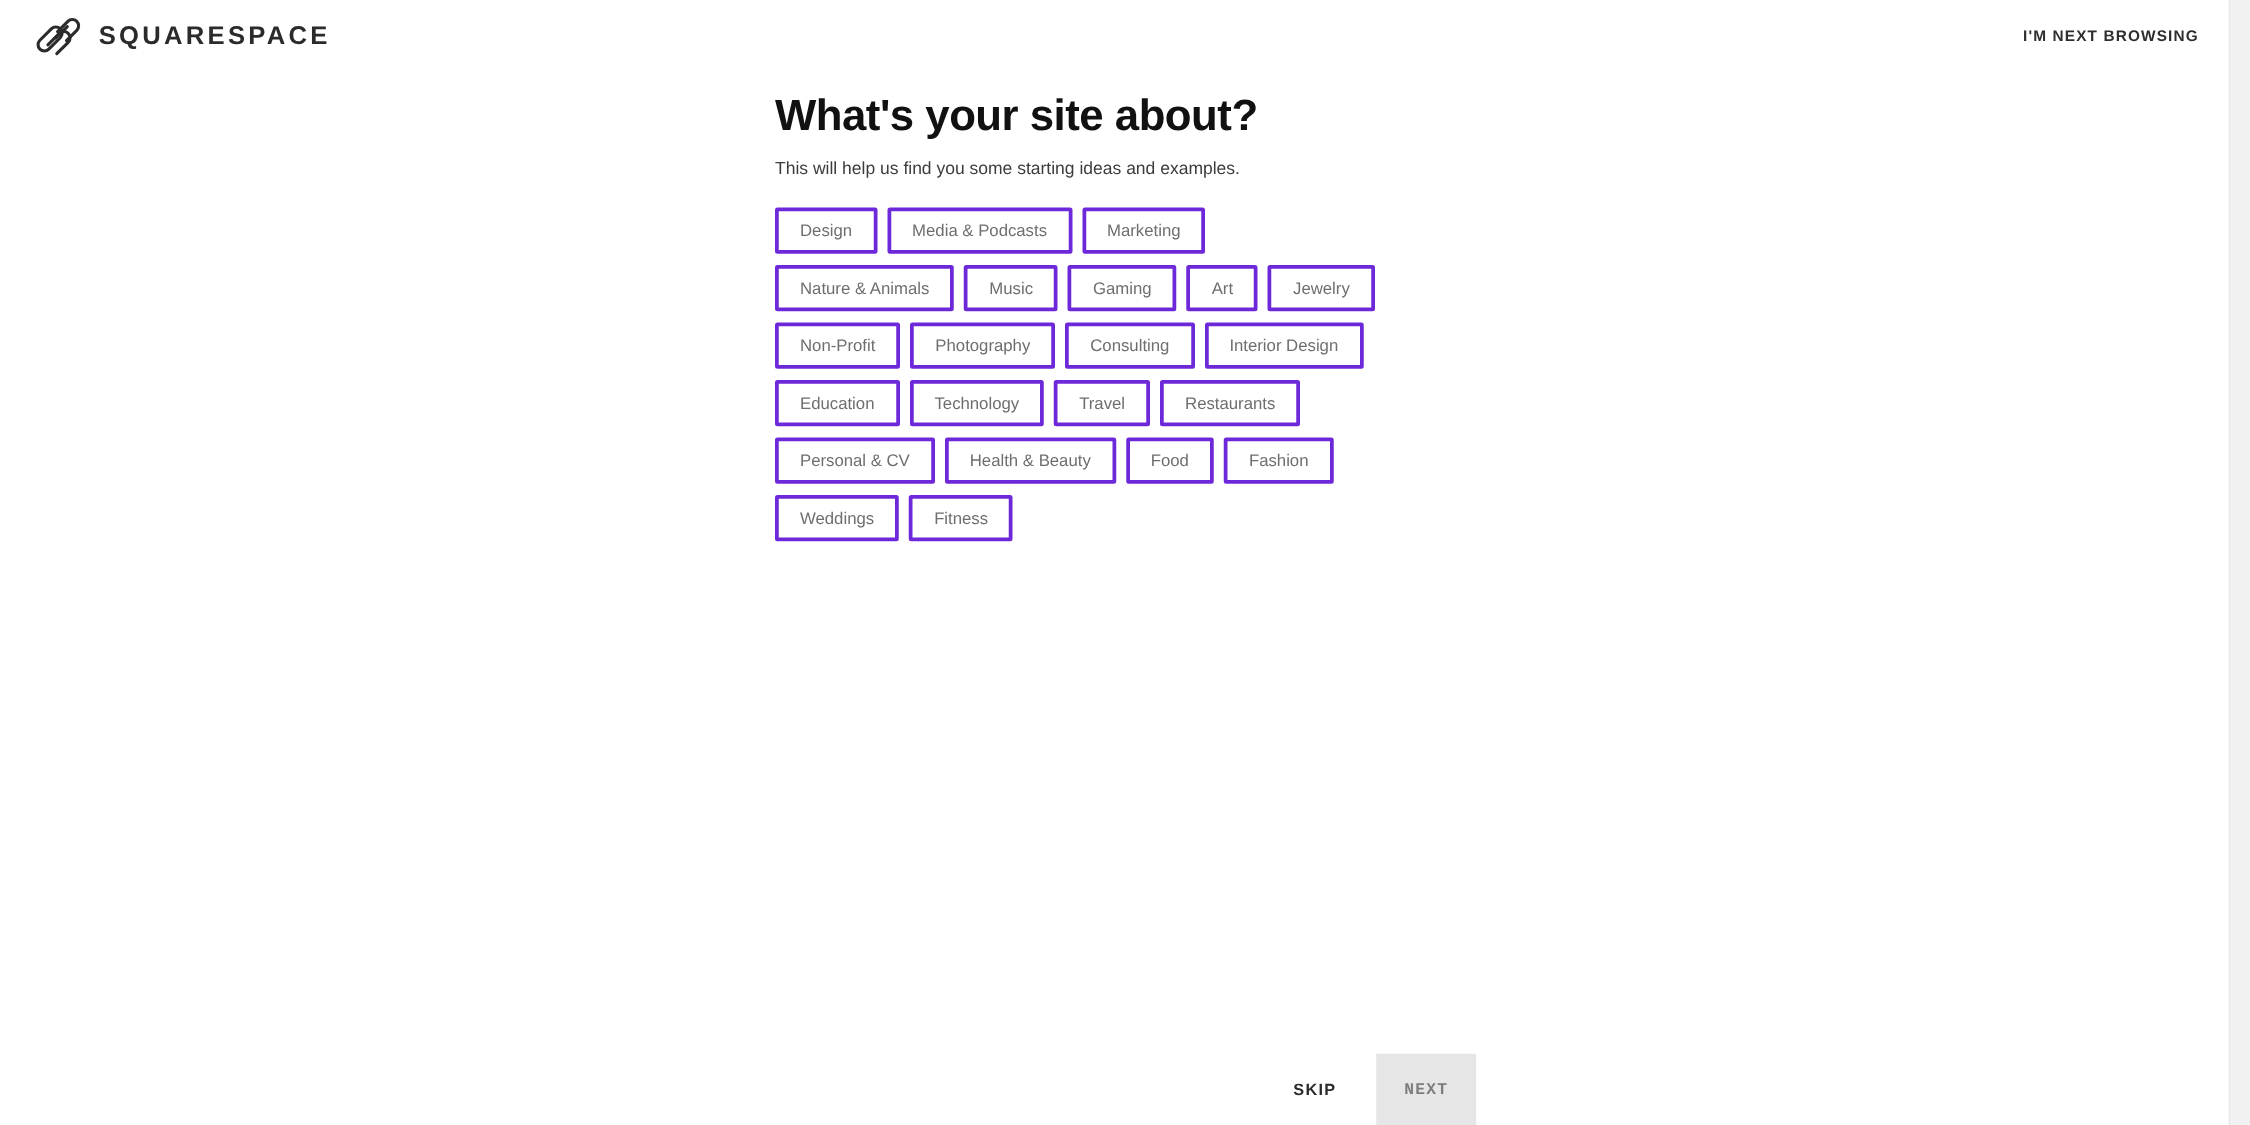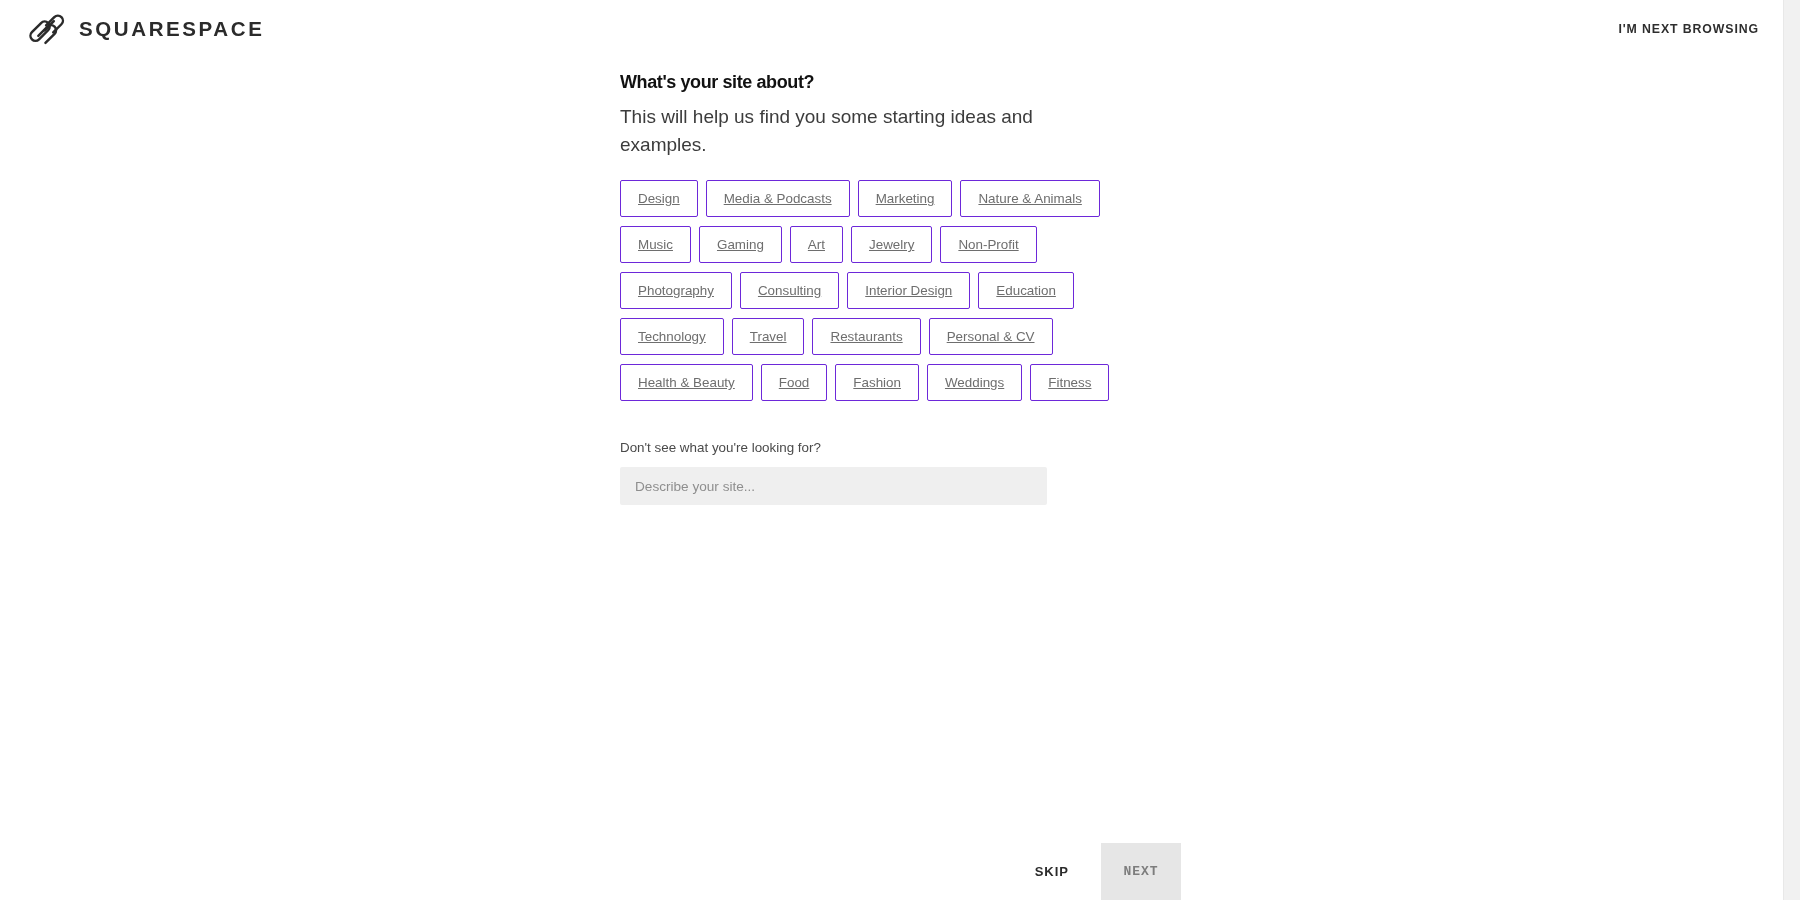--- a/index.html
+++ b/index.html
@@ -72,58 +72,57 @@
 
   
   .content {
     position: absolute;
     left: 620px;
     top: 72px;
     width: 500px;
   }
 
   .page-title {
-    font-size: 18px;
+    font-size: 35px;
     font-weight: 700;
     letter-spacing: -0.4px;
     color: #111111;
     line-height: 1.22;
   }
 
   .page-subtitle {
     margin-top: 9px;
-    font-size: 19px;
+    font-size: 14px;
     color: #3c3c3c;
     line-height: 1.45;
   }
 
   
   .chips {
     margin-top: 22px;
     display: flex;
     flex-wrap: wrap;
     gap: 9px 8px;
     width: 490px;
   }
 
   .chip {
     height: 37px;
     padding: 0 17px;
     display: inline-flex;
     align-items: center;
     justify-content: center;
     background: #ffffff;
-    border: 1px solid #6d28d9;
+    border: 3px solid #6d28d9;
     border-radius: 2px;
     font-size: 13.4px;
     color: #6e6e6e;
     white-space: nowrap;
     cursor: pointer;
     user-select: none;
-    text-decoration: underline;
   }
 
   
   .fallback {
     margin-top: 39px;
   }
 
   .fallback-label {
     font-size: 13.4px;
     color: #4a4a4a;
@@ -245,24 +244,20 @@
         <div class="chip">Travel</div>
         <div class="chip">Restaurants</div>
         <div class="chip">Personal &amp; CV</div>
         <div class="chip">Health &amp; Beauty</div>
         <div class="chip">Food</div>
         <div class="chip">Fashion</div>
         <div class="chip">Weddings</div>
         <div class="chip">Fitness</div>
       </div>
 
-    <div class="fallback">
-      <div class="fallback-label">Don't see what you're looking for?</div>
-      <input class="describe-input" type="text" placeholder="Describe your site..." style="">
-    </div>
   </div>
 
   <div class="footer">
     <button class="skip-button">SKIP</button>
     <button class="next-button">NEXT</button>
   </div>
 
 </div>
 
 <div class="scrollbar-track"></div>

